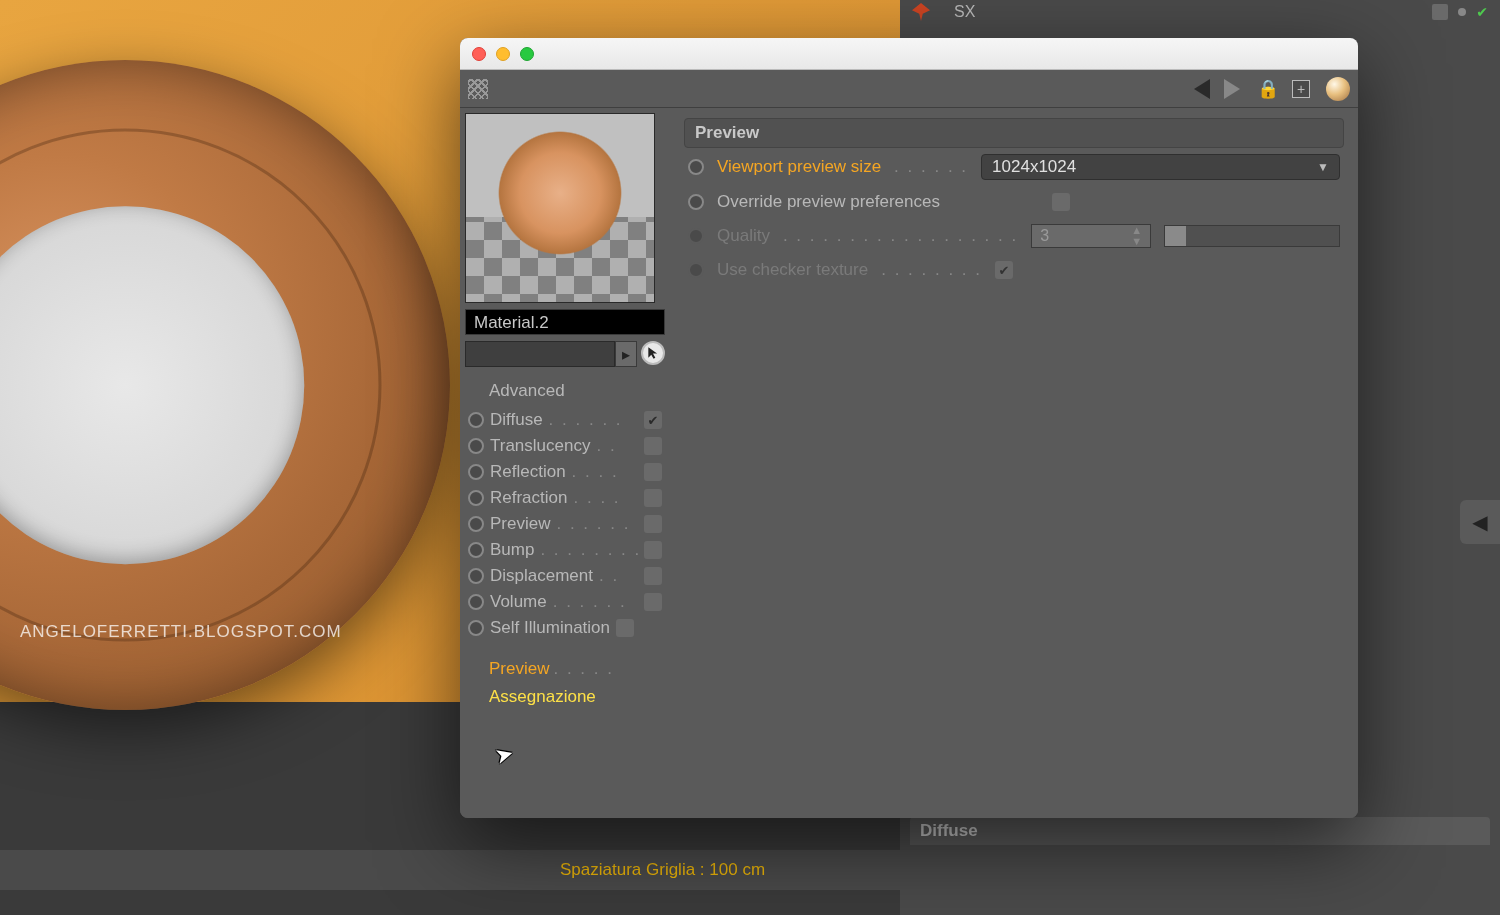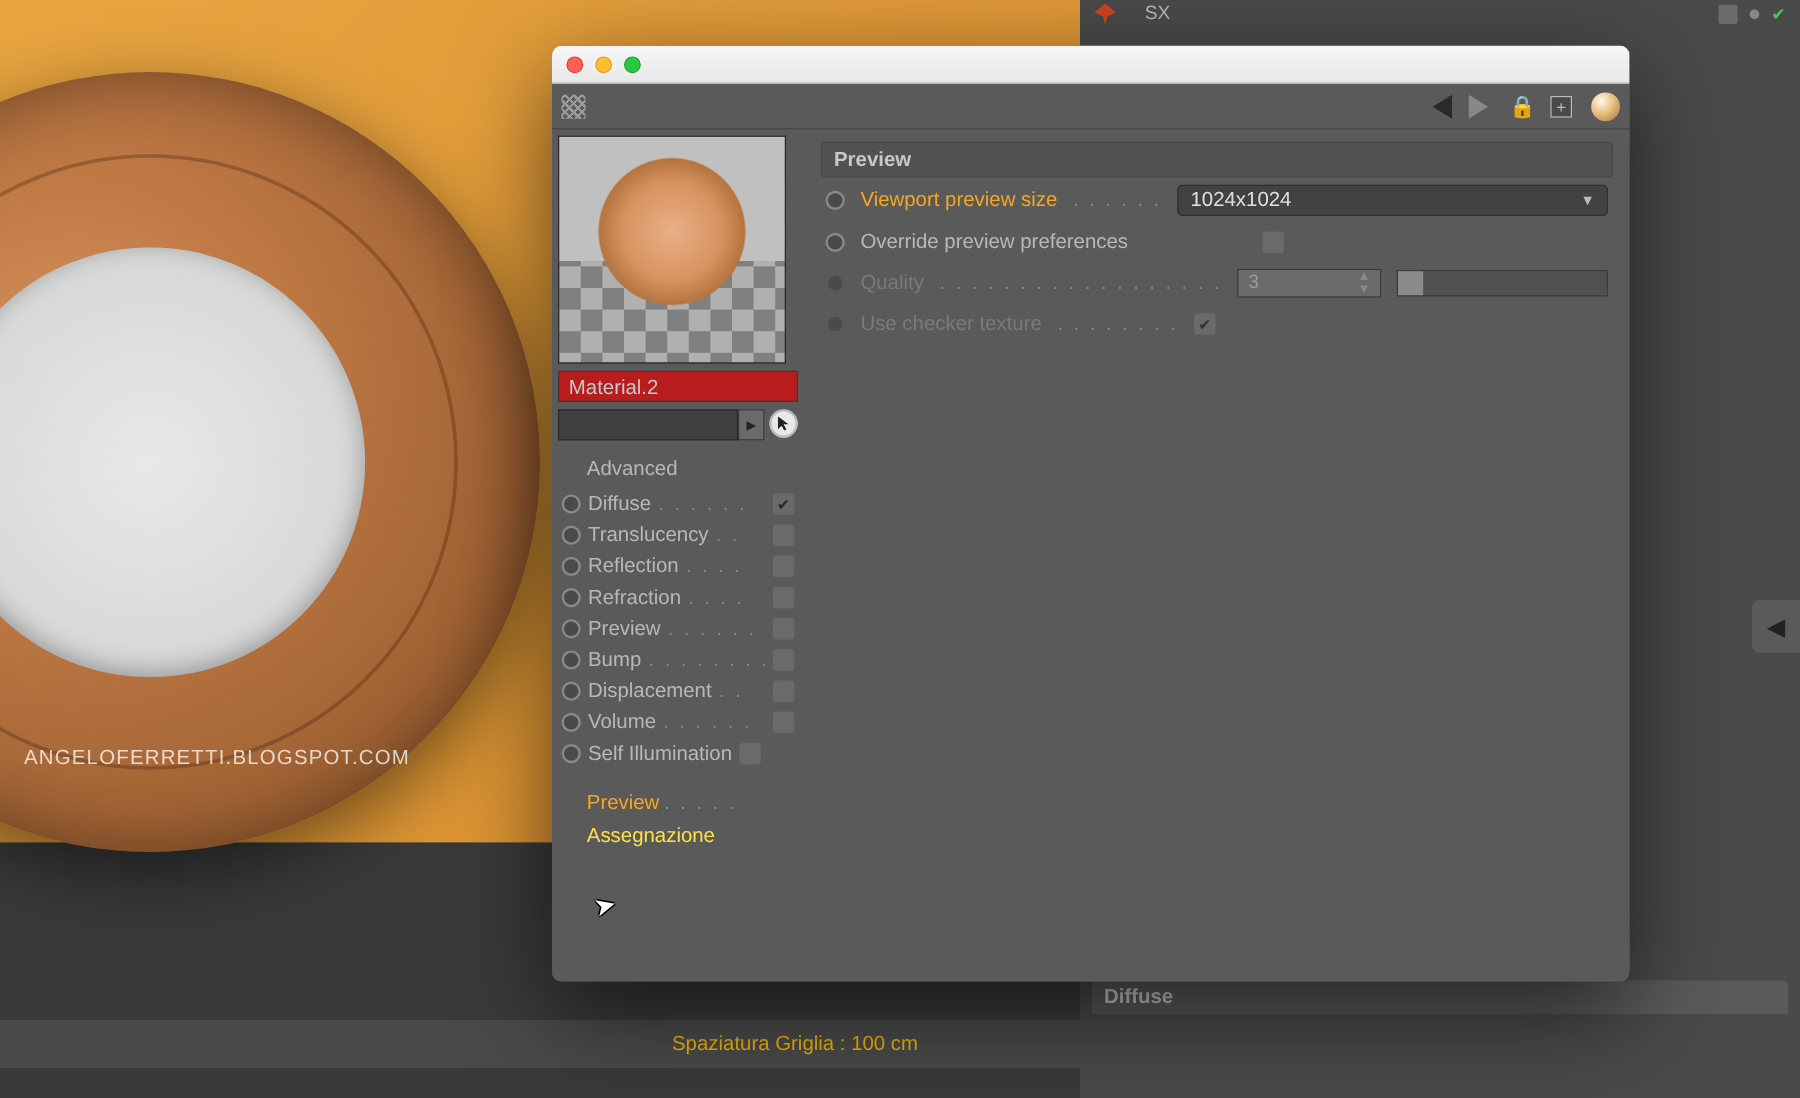--- a/index.html
+++ b/index.html
@@ -107,21 +107,21 @@
 .preview-box {
   width:190px; height:190px;
   background:
     radial-gradient(circle at 50% 42%, #e8b088 0%, #d89360 28%, #b57540 42%, rgba(0,0,0,0) 43%),
     linear-gradient(#c0c0c0 55%, transparent 55%),
     repeating-conic-gradient(#808080 0 25%, #b0b0b0 0 50%);
   background-size: auto, auto, 36px 36px;
   border:1px solid #2a2a2a;
 }
 .name-field {
-  margin-top:6px; height:26px; background:#b91c1c; border:1px solid #3a3a3a;
+  margin-top:6px; height:26px; background:#000000; border:1px solid #3a3a3a;
   color:#c8c8c8; padding:0 8px; font-size:17px; line-height:26px;
 }
 .arrow-row { display:flex; margin-top:6px; height:26px; }
 .arrow-field { flex:1; background:#3f3f3f; border:1px solid #2a2a2a; }
 .arrow-btn { width:22px; background:#6a6a6a; border:1px solid #3a3a3a; display:flex; align-items:center; justify-content:center; color:#222; }
 .arrow-circle { width:24px; height:24px; border:2px solid #bbb; border-radius:50%; margin-left:4px; background:#e8e8e8; display:flex; align-items:center; justify-content:center; }
 .arrow-circle svg { width:14px; height:14px; }
 
 .chan-list { margin-top:10px; }
 .chan-header { color:#b8b8b8; font-size:17px; padding:4px 4px 6px 24px; }

